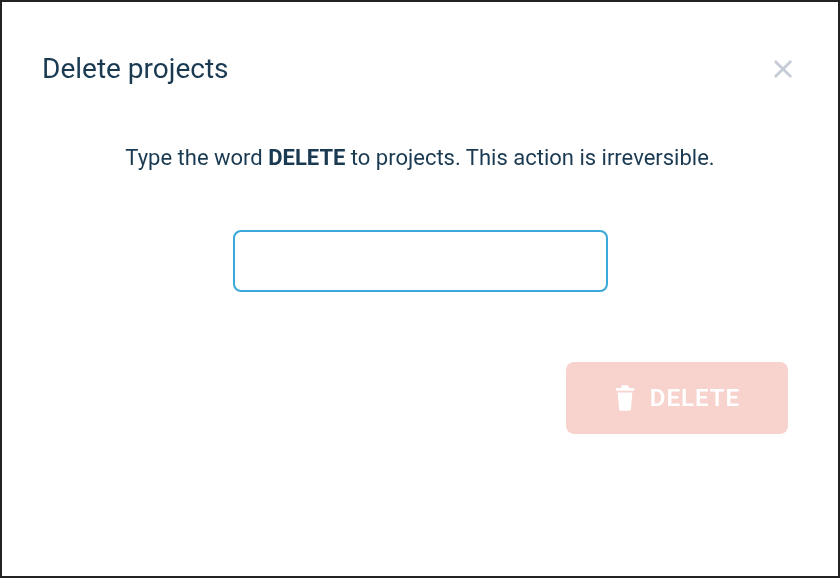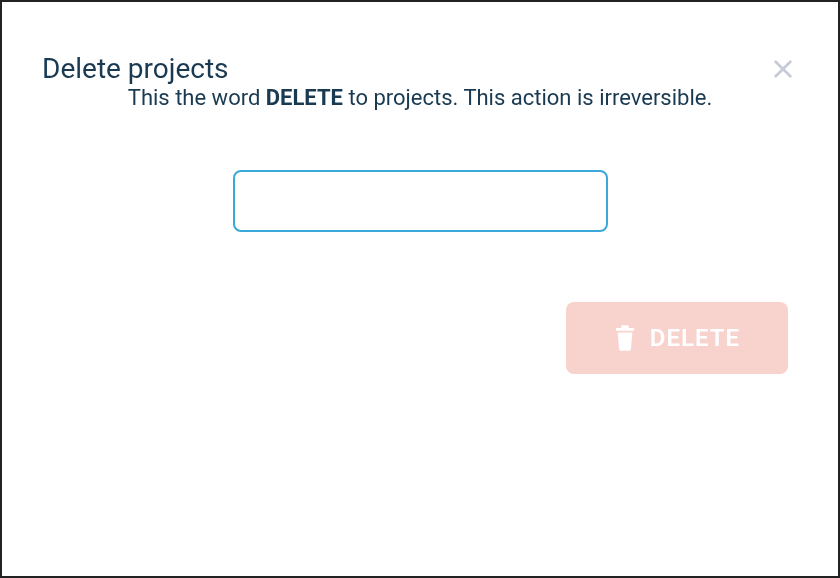--- a/index.html
+++ b/index.html
@@ -18,20 +18,21 @@
       height: 578px;
       border: 2px solid #222;
       background: #fff;
       padding: 50px 40px 40px 40px;
       position: relative;
     }
     .modal-header {
       display: flex;
       justify-content: space-between;
       align-items: center;
+      margin-bottom: 60px;
     }
     .modal-title {
       font-size: 28px;
       font-weight: 400;
       color: #1a3a52;
     }
     .close-btn {
       background: none;
       border: none;
       cursor: pointer;
@@ -113,21 +114,21 @@
     <h2 class="modal-title">Delete projects</h2>
     <button class="close-btn">
       <svg viewBox="0 0 24 24">
         <line x1="4" y1="4" x2="20" y2="20" stroke="currentColor" stroke-width="3" stroke-linecap="round"></line>
         <line x1="20" y1="4" x2="4" y2="20" stroke="currentColor" stroke-width="3" stroke-linecap="round"></line>
       </svg>
     </button>
   </div>
   <div class="modal-body">
     <p class="confirm-instruction">
-      <span>This the word </span><span class="bold-word">DELETE</span><span> to projects. This action is irreversible.</span>
+      <span>Type the word </span><span class="bold-word">DELETE</span><span> to projects. This action is irreversible.</span>
     </p>
     <div class="input-wrapper">
       <input type="text" class="confirm-input" autofocus="" value="" style="">
     </div>
     <div class="modal-footer">
       <button class="delete-btn">
         <svg viewBox="0 0 24 28">
           <rect x="8" y="0" width="8" height="3" rx="1"></rect>
           <rect x="2" y="3" width="20" height="3" rx="1"></rect>
           <path d="M4 8 L5.5 26 Q5.6 28 7.5 28 L16.5 28 Q18.4 28 18.5 26 L20 8 Z"></path>

